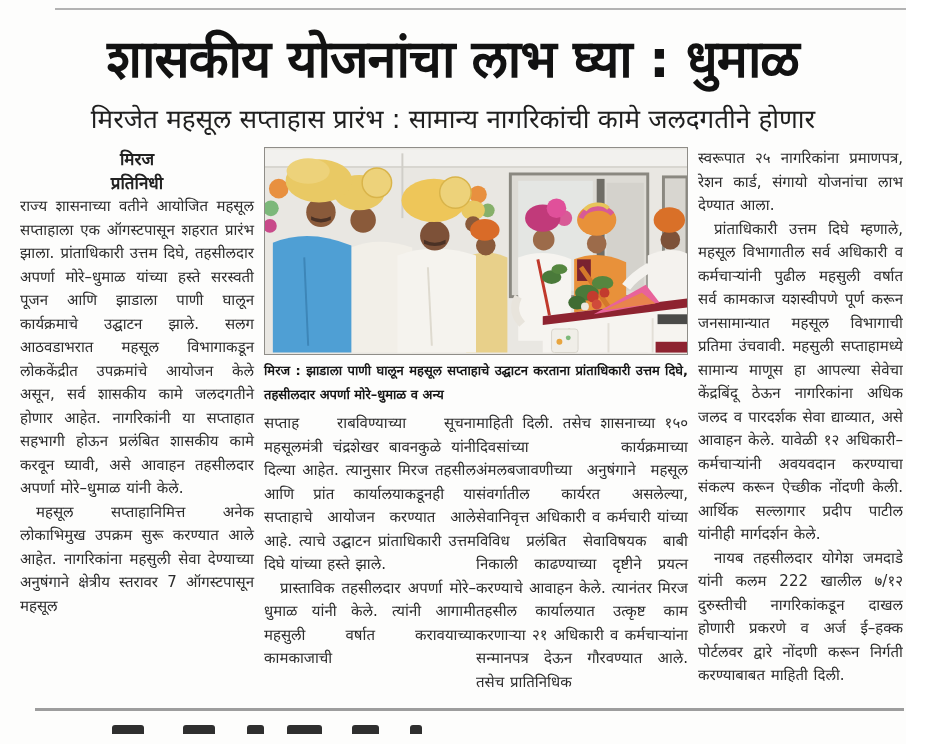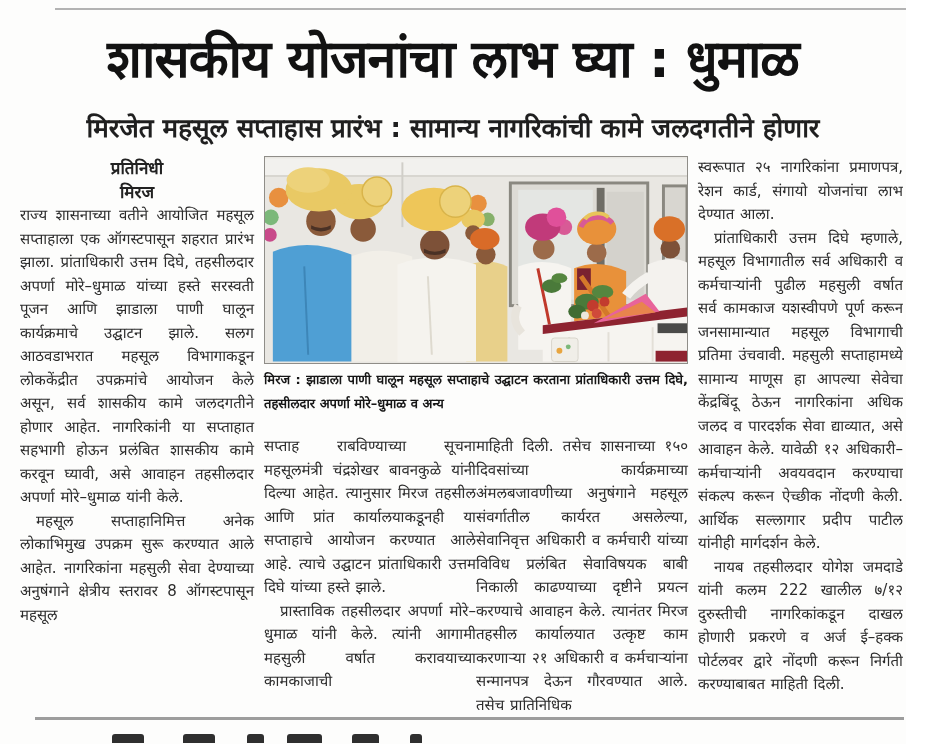--- a/index.html
+++ b/index.html
@@ -12,23 +12,23 @@
     color:#2a2a2a;
   }
   .top-rule{margin:8px 0 0 55px;height:2px;background:#b3b3b3;}
   .headline{
     margin:12px 18px 0;
     font-size:52px;line-height:74px;
     font-weight:700;text-align:center;color:#121212;
     letter-spacing:-1px;white-space:nowrap;
   }
   .subheadline{
-    margin:12px 24px 0;
+    margin:3px 24px 0;
     font-size:26px;line-height:40px;
-    font-weight:700;text-align:center;color:#1f1f1f;
+    font-weight:400;text-align:center;color:#1f1f1f;
     white-space:nowrap;
   }
   .content{
     display:flex;gap:10px;
     margin:8px 3px 0 20px;
     height:554px;overflow:hidden;
   }
   .col-left{width:234px;flex:0 0 auto;}
   .middle{width:424px;flex:0 0 auto;}
   .col-right{flex:1 1 auto;}
@@ -43,21 +43,21 @@
     margin:0;width:422px;height:206px;
     border:1px solid #8f8d88;background:#e9e7e2;
     overflow:hidden;
   }
   .photo-frame svg{display:block;filter:blur(0.3px);}
   .photo-caption{
     margin-top:4px;
     font-weight:700;font-size:13px;line-height:24px;
     text-align:justify;color:#161616;
   }
-  .middle-cols{display:flex;margin-top:19px;justify-content:space-between;}
+  .middle-cols{display:flex;margin-top:5px;justify-content:space-between;}
   .mcol{flex:1 1 0;}
   .bottom-rule{margin:7px 2px 0 35px;height:3px;background:#9d9d9d;}
   .peek{position:relative;height:14px;margin-top:9px;overflow:hidden;}
   .peek .blob{position:absolute;top:5px;height:16px;background:#2f2f2f;border-radius:3px 3px 0 0;}
   .peek .b1{left:112px;width:32px;}
   .peek .b2{left:183px;width:32px;}
   .peek .b3{left:247px;width:17px;}
   .peek .b4{left:287px;width:35px;}
   .peek .b5{left:352px;width:27px;}
   .peek .b6{left:410px;width:12px;}
@@ -71,26 +71,26 @@
   <div class="top-rule"></div>
 
   <h1 class="headline">शासकीय योजनांचा लाभ घ्या : धुमाळ</h1>
 
   <h2 class="subheadline">मिरजेत महसूल सप्ताहास प्रारंभ :  सामान्य नागरिकांची कामे जलदगतीने होणार</h2>
 
   <div class="content">
 
     <div class="col-left">
       <div class="byline">
+        <div>मिरज</div>
         <div>प्रतिनिधी</div>
-        <div>मिरज</div>
       </div>
       <div class="col-text">
           <p class="para">राज्य शासनाच्या वतीने आयोजित महसूल सप्ताहाला एक ऑगस्टपासून शहरात प्रारंभ झाला. प्रांताधिकारी उत्तम दिघे, तहसीलदार अपर्णा मोरे–धुमाळ यांच्या हस्ते सरस्वती पूजन आणि झाडाला पाणी घालून कार्यक्रमाचे उद्घाटन झाले. सलग आठवडाभरात महसूल विभागाकडून लोककेंद्रीत उपक्रमांचे आयोजन केले असून, सर्व शासकीय कामे जलदगतीने होणार आहेत. नागरिकांनी या सप्ताहात सहभागी होऊन प्रलंबित शासकीय कामे करवून घ्यावी, असे आवाहन तहसीलदार अपर्णा मोरे–धुमाळ यांनी केले.</p>
-          <p class="para indent">महसूल सप्ताहानिमित्त अनेक लोकाभिमुख उपक्रम सुरू करण्यात आले आहेत. नागरिकांना महसुली सेवा देण्याच्या अनुषंगाने क्षेत्रीय स्तरावर 8 ऑगस्टपासून महसूल</p>
+          <p class="para indent">महसूल सप्ताहानिमित्त अनेक लोकाभिमुख उपक्रम सुरू करण्यात आले आहेत. नागरिकांना महसुली सेवा देण्याच्या अनुषंगाने क्षेत्रीय स्तरावर 7 ऑगस्टपासून महसूल</p>
         </div>
     </div>
 
     <div class="middle">
       <figure class="photo-frame">
 
         <svg width="422" height="206" viewBox="0 0 430 207">
 
           <rect x="0" y="0" width="430" height="207" fill="#e9e7e2"></rect>
           <rect x="0" y="0" width="430" height="18" fill="#f2f1ee"></rect>

